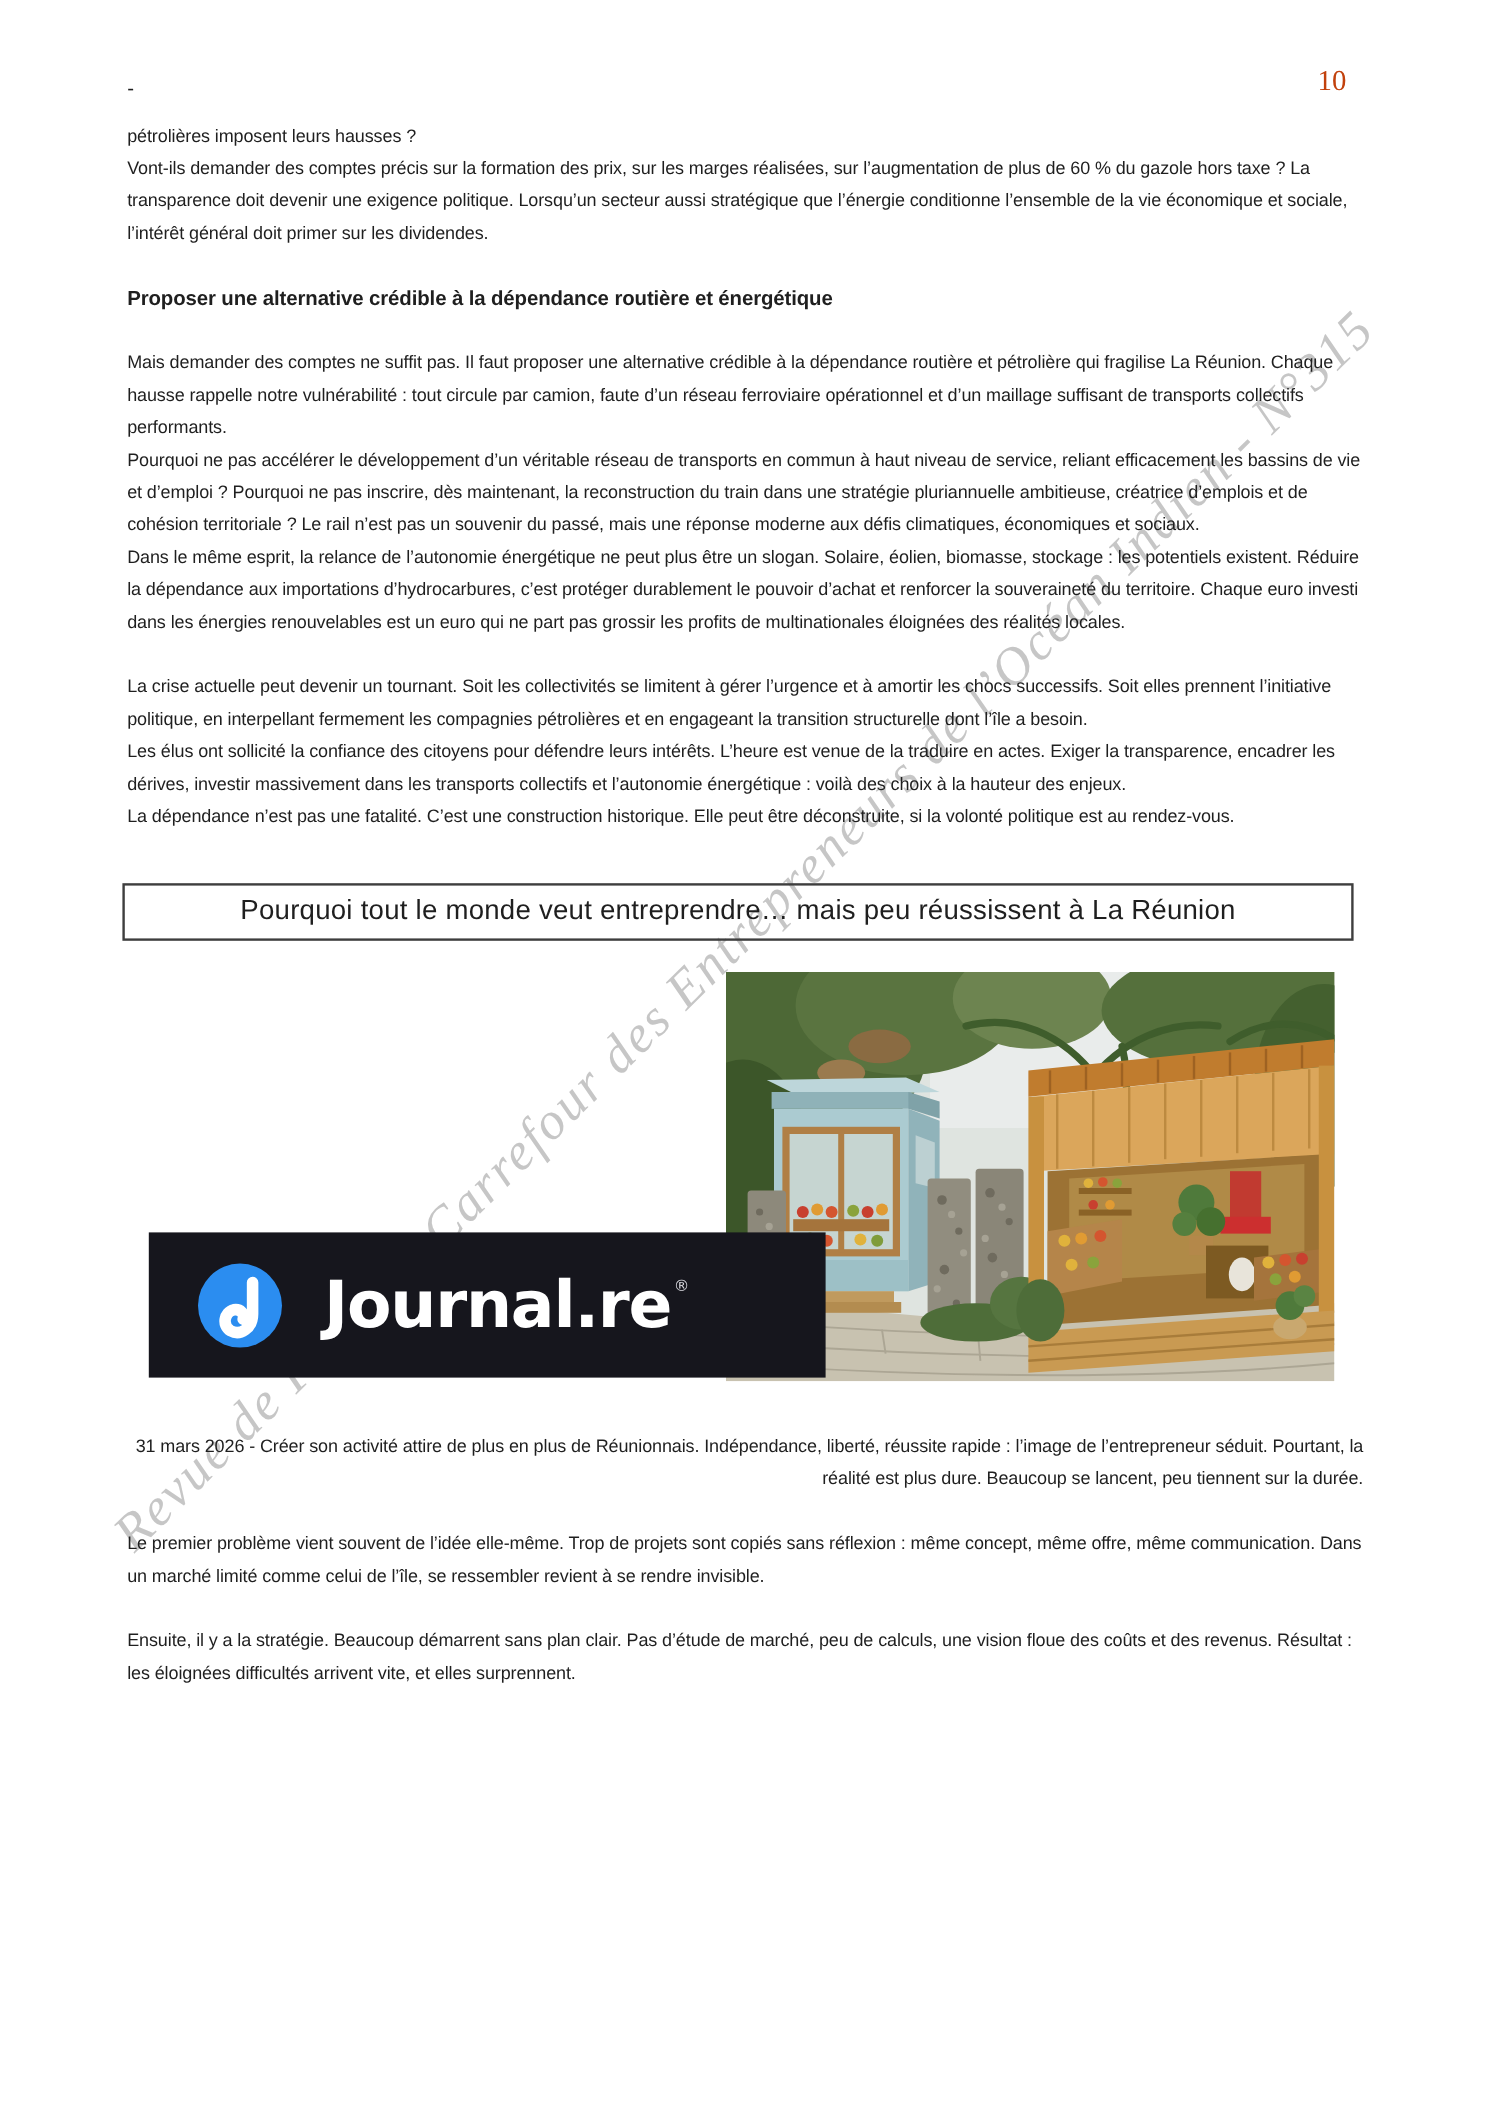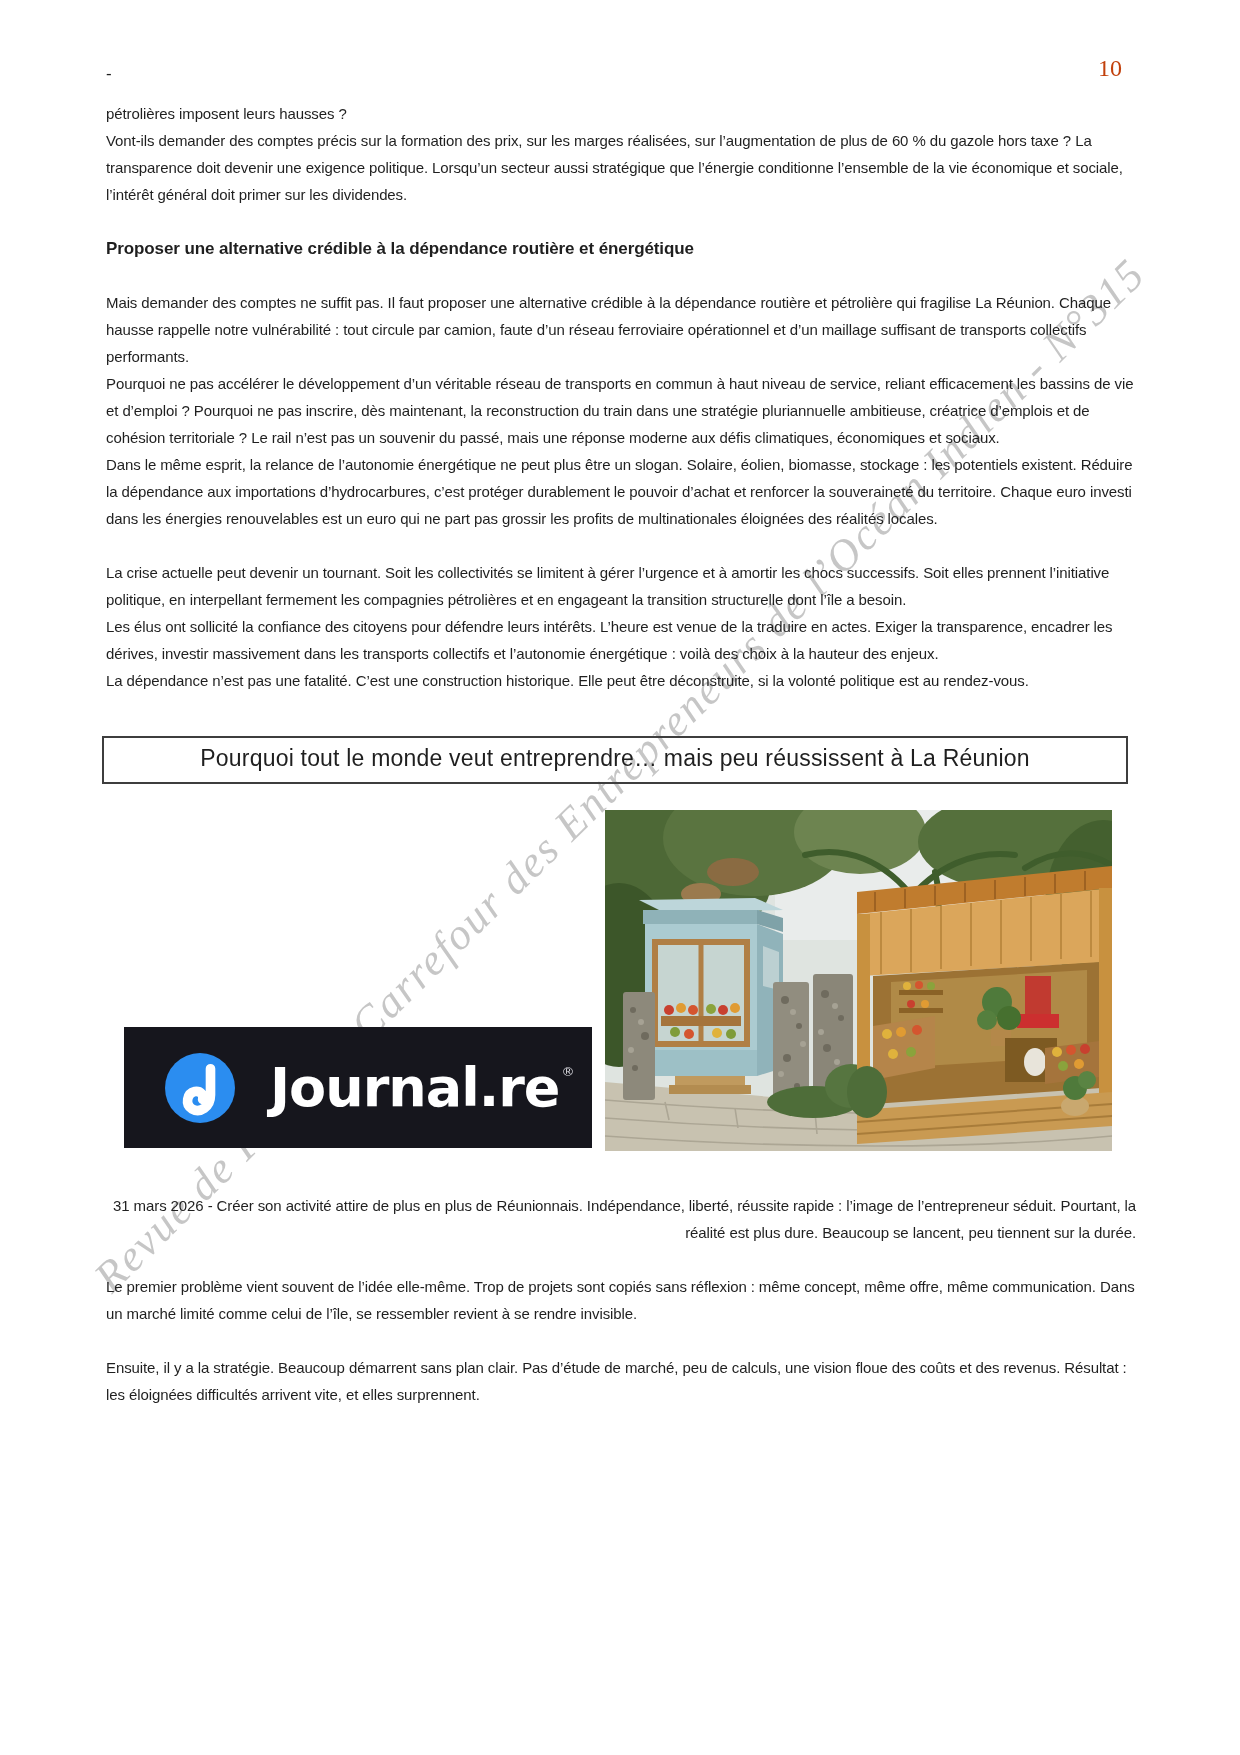--- a/index.html
+++ b/index.html
@@ -32,21 +32,21 @@
   }
   .title-box{
     margin:42px 0 0 -4px;width:1022px;
     border:2px solid var(--box-border,#3e3e3e);
     text-align:center;font-size:23px;padding:7px 0 10px;
     letter-spacing:0.2px;
   }
   .media-row{position:relative;height:372px;}
   .photo-frame{position:absolute;left:499px;top:26px;width:507px;height:341px;}
   .logo-box{
-    position:absolute;left:18px;top:243px;width:468px;height:121px;
+    position:absolute;left:18px;top:243px;width:564px;height:121px;
     background:var(--logo-bg,#16161d);display:flex;align-items:center;
   }
   .logo-icon{width:84px;height:84px;margin-left:34px;flex:0 0 auto;}
   .logo-text{
     color:#ffffff;font-family:"DejaVu Sans",sans-serif;font-weight:700;
     font-size:54px;letter-spacing:-1px;margin-left:28px;line-height:1;
   }
   .logo-reg{
     color:#d8d8de;font-size:13px;font-weight:400;
     vertical-align:30px;margin-left:2px;font-family:"DejaVu Sans",sans-serif;

